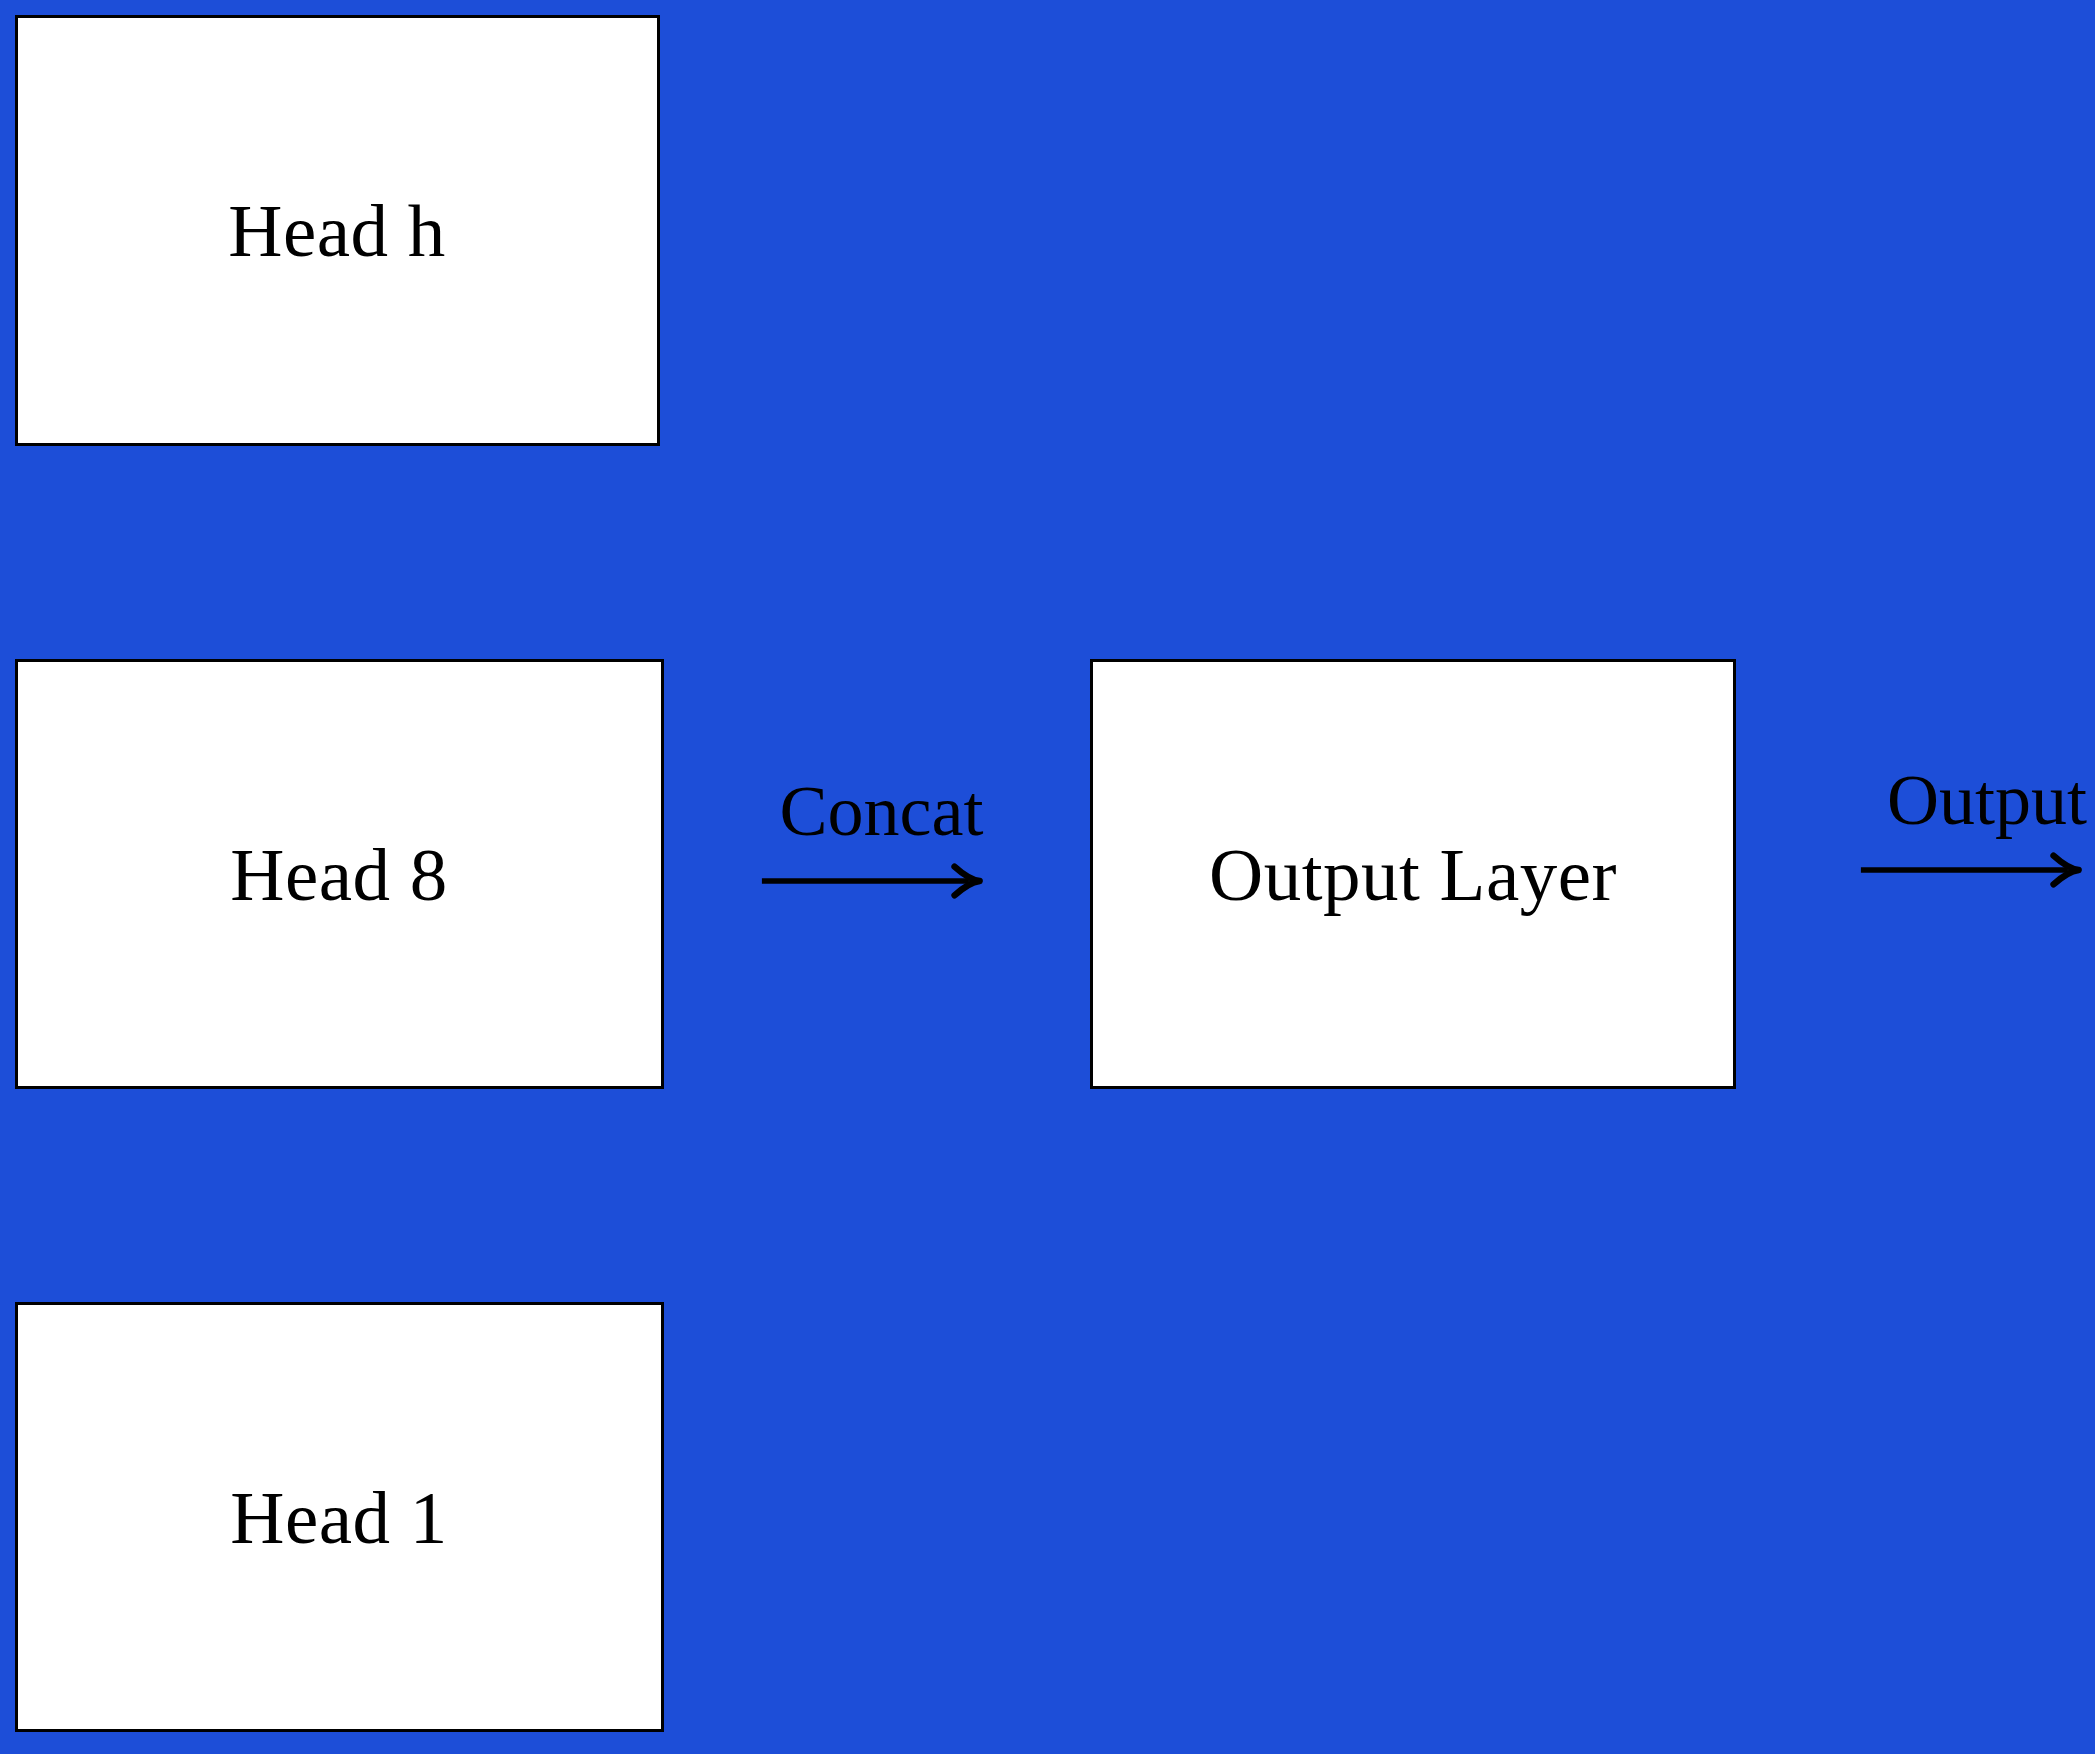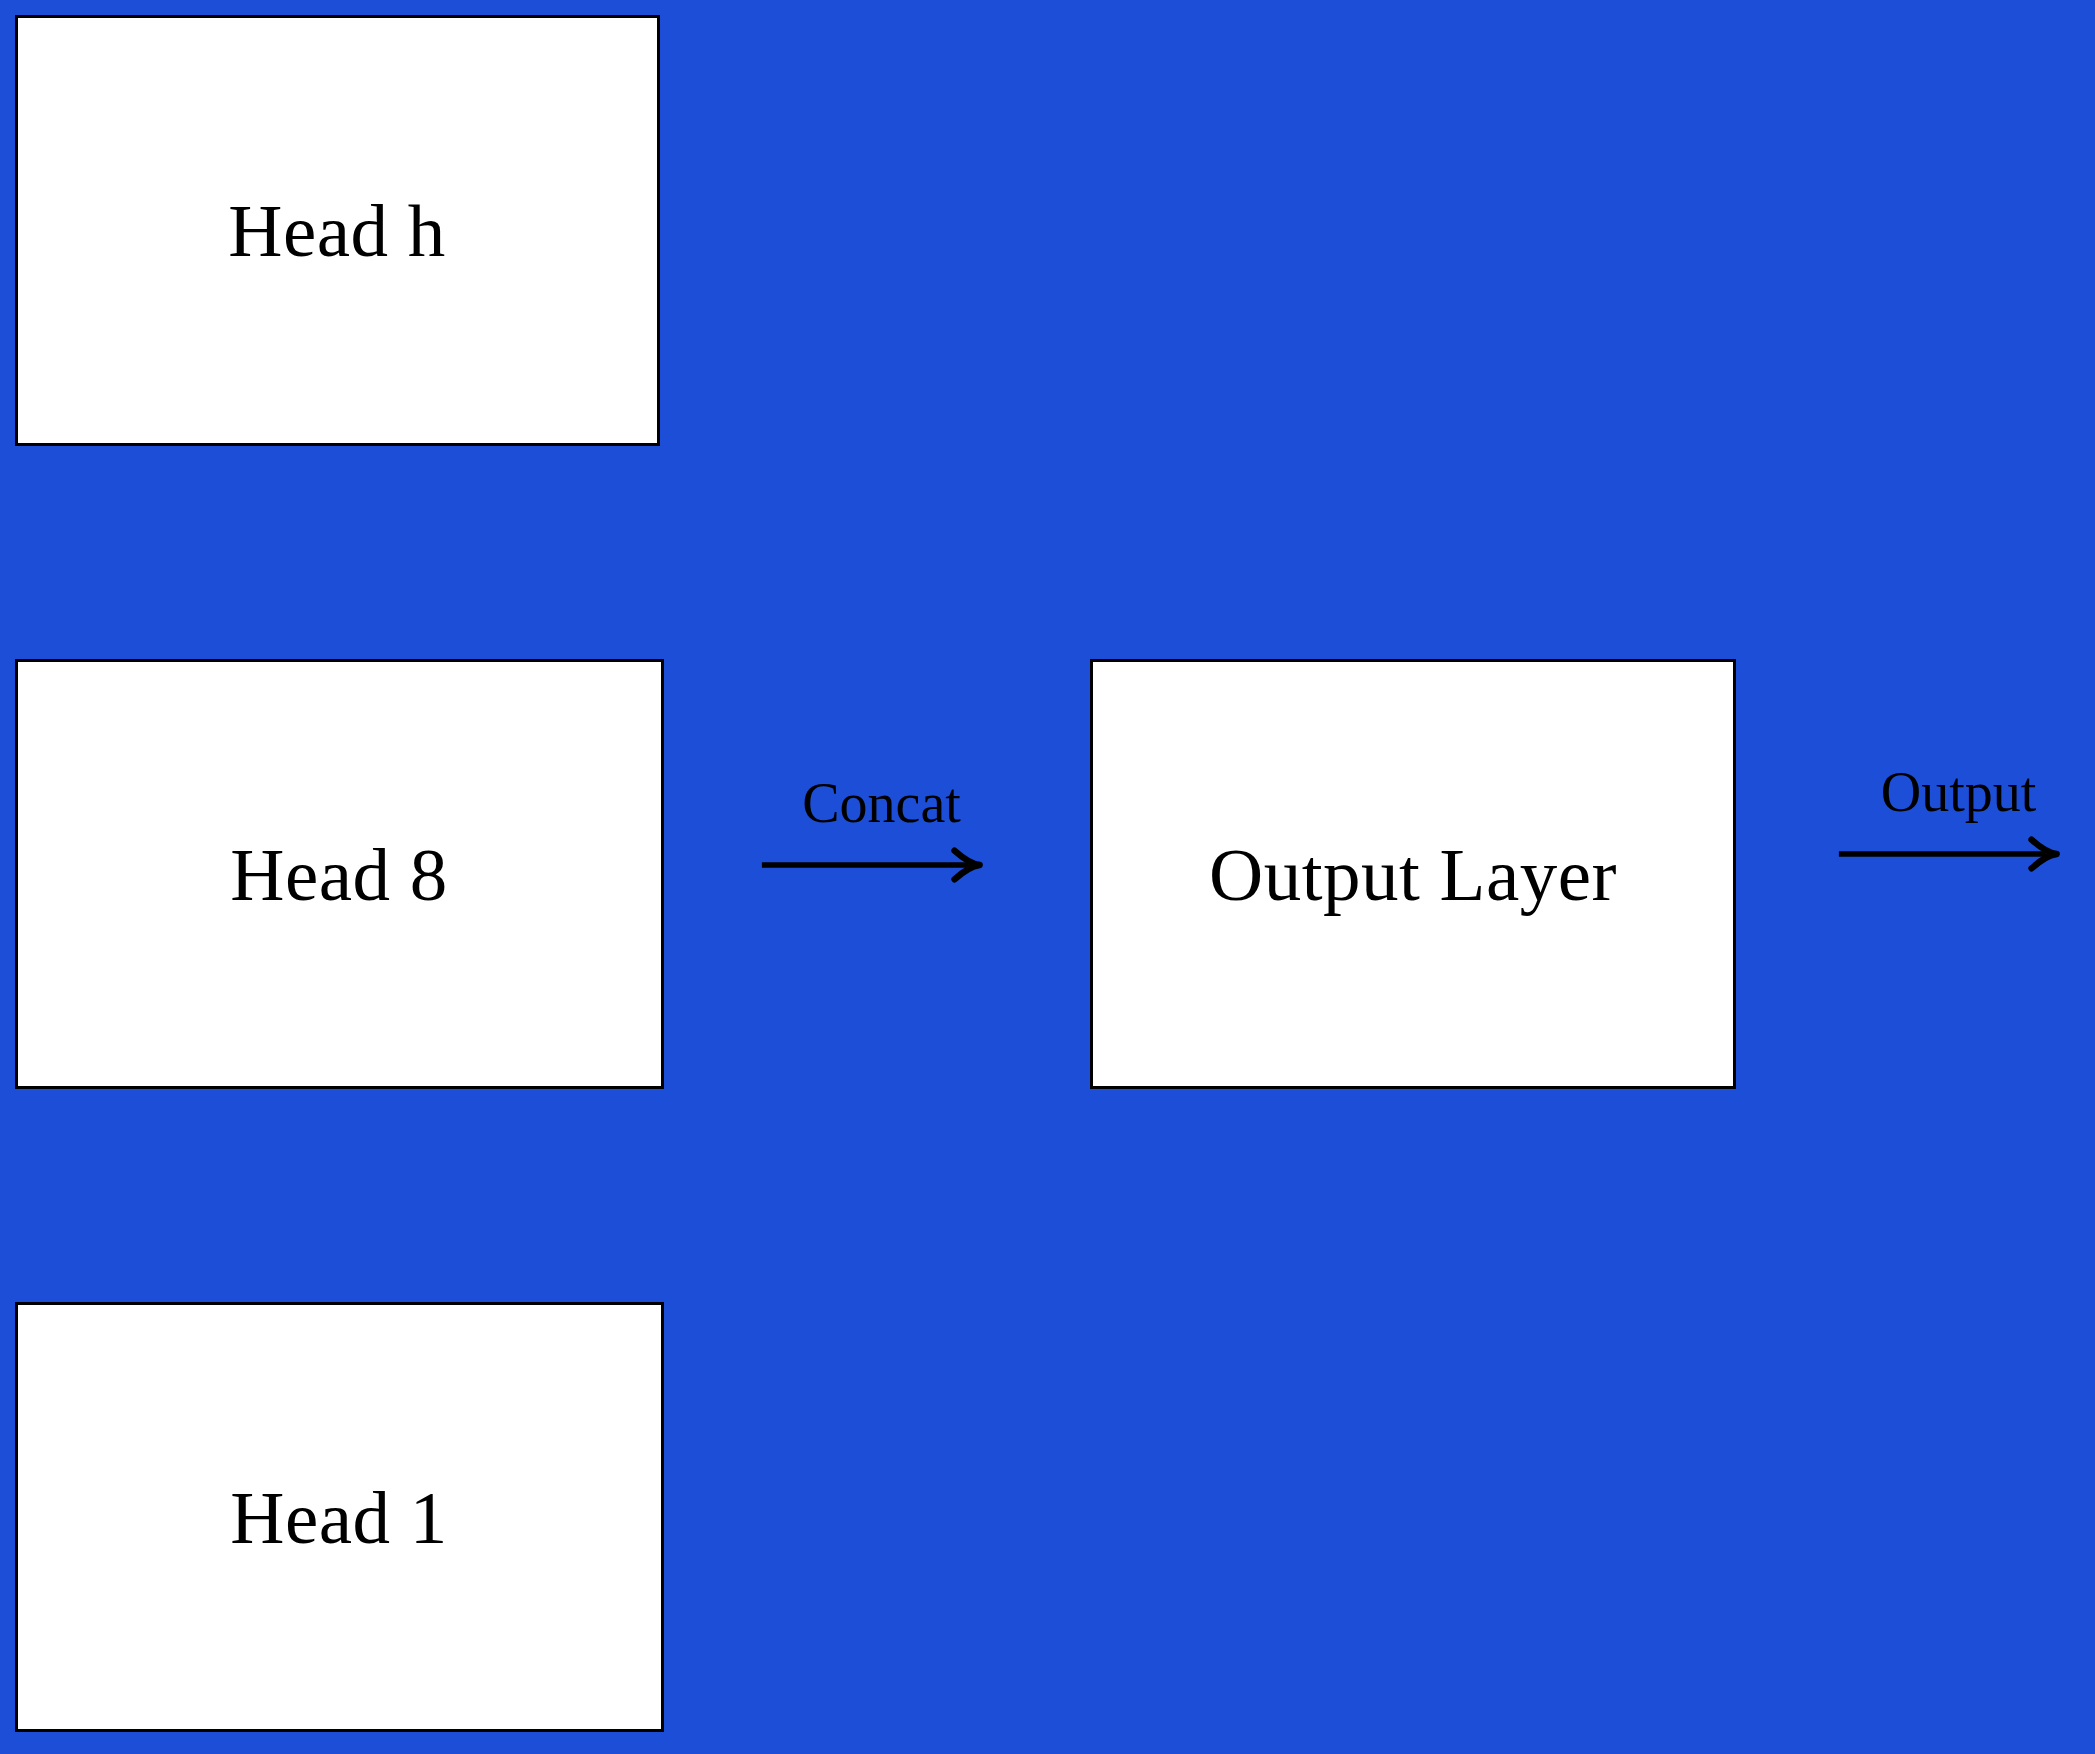--- a/index.html
+++ b/index.html
@@ -40,24 +40,24 @@
   #box-dense     { left: 1090px; top: 659px;  width: 646px; height: 430px; }
 
   
   .edge {
     position: absolute;
     display: flex;
     flex-direction: column;
     align-items: center;
   }
   #edge-concat { left: 746px;  top: 775px; width: 255px; }
-  #edge-output { left: 1814px; top: 764px; width: 273px; }
+  #edge-output { left: 1814px; top: 764px; width: 273px; align-items: flex-end; }
 
   .edge-label {
-    font-size: 56px;
+    font-size: 72px;
     line-height: 1;
     white-space: nowrap;
     color: #000000;
     margin-bottom: 16.4px;
     margin-left: 16px;
   }
   .edge-arrow {
     display: block;
   }
   .edge-arrow svg {

